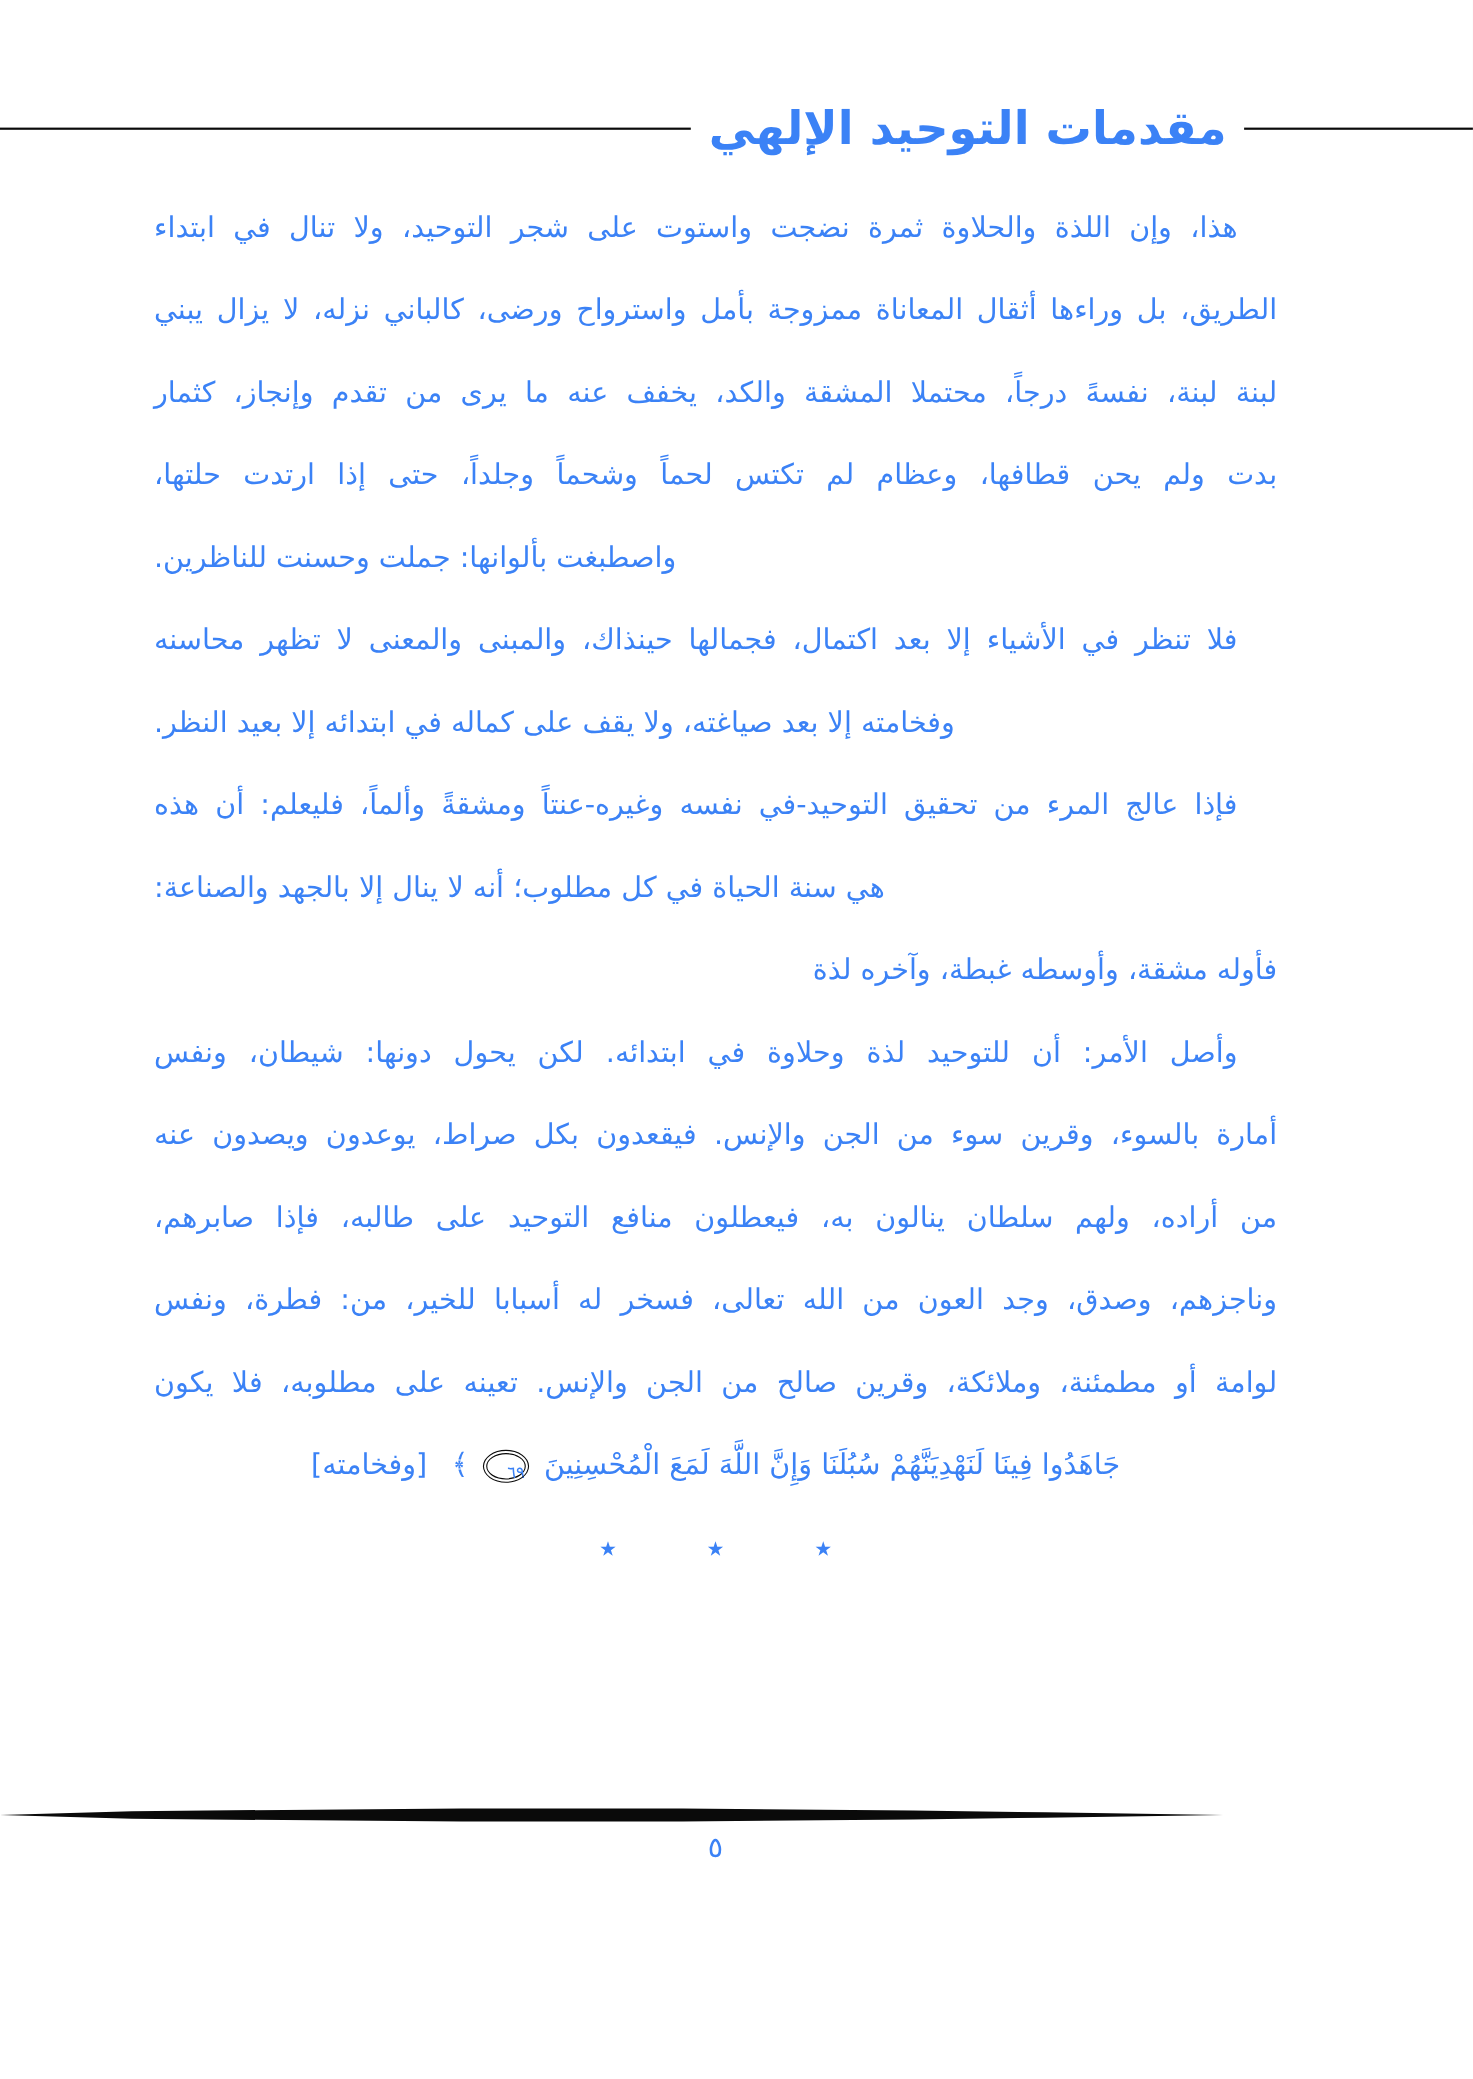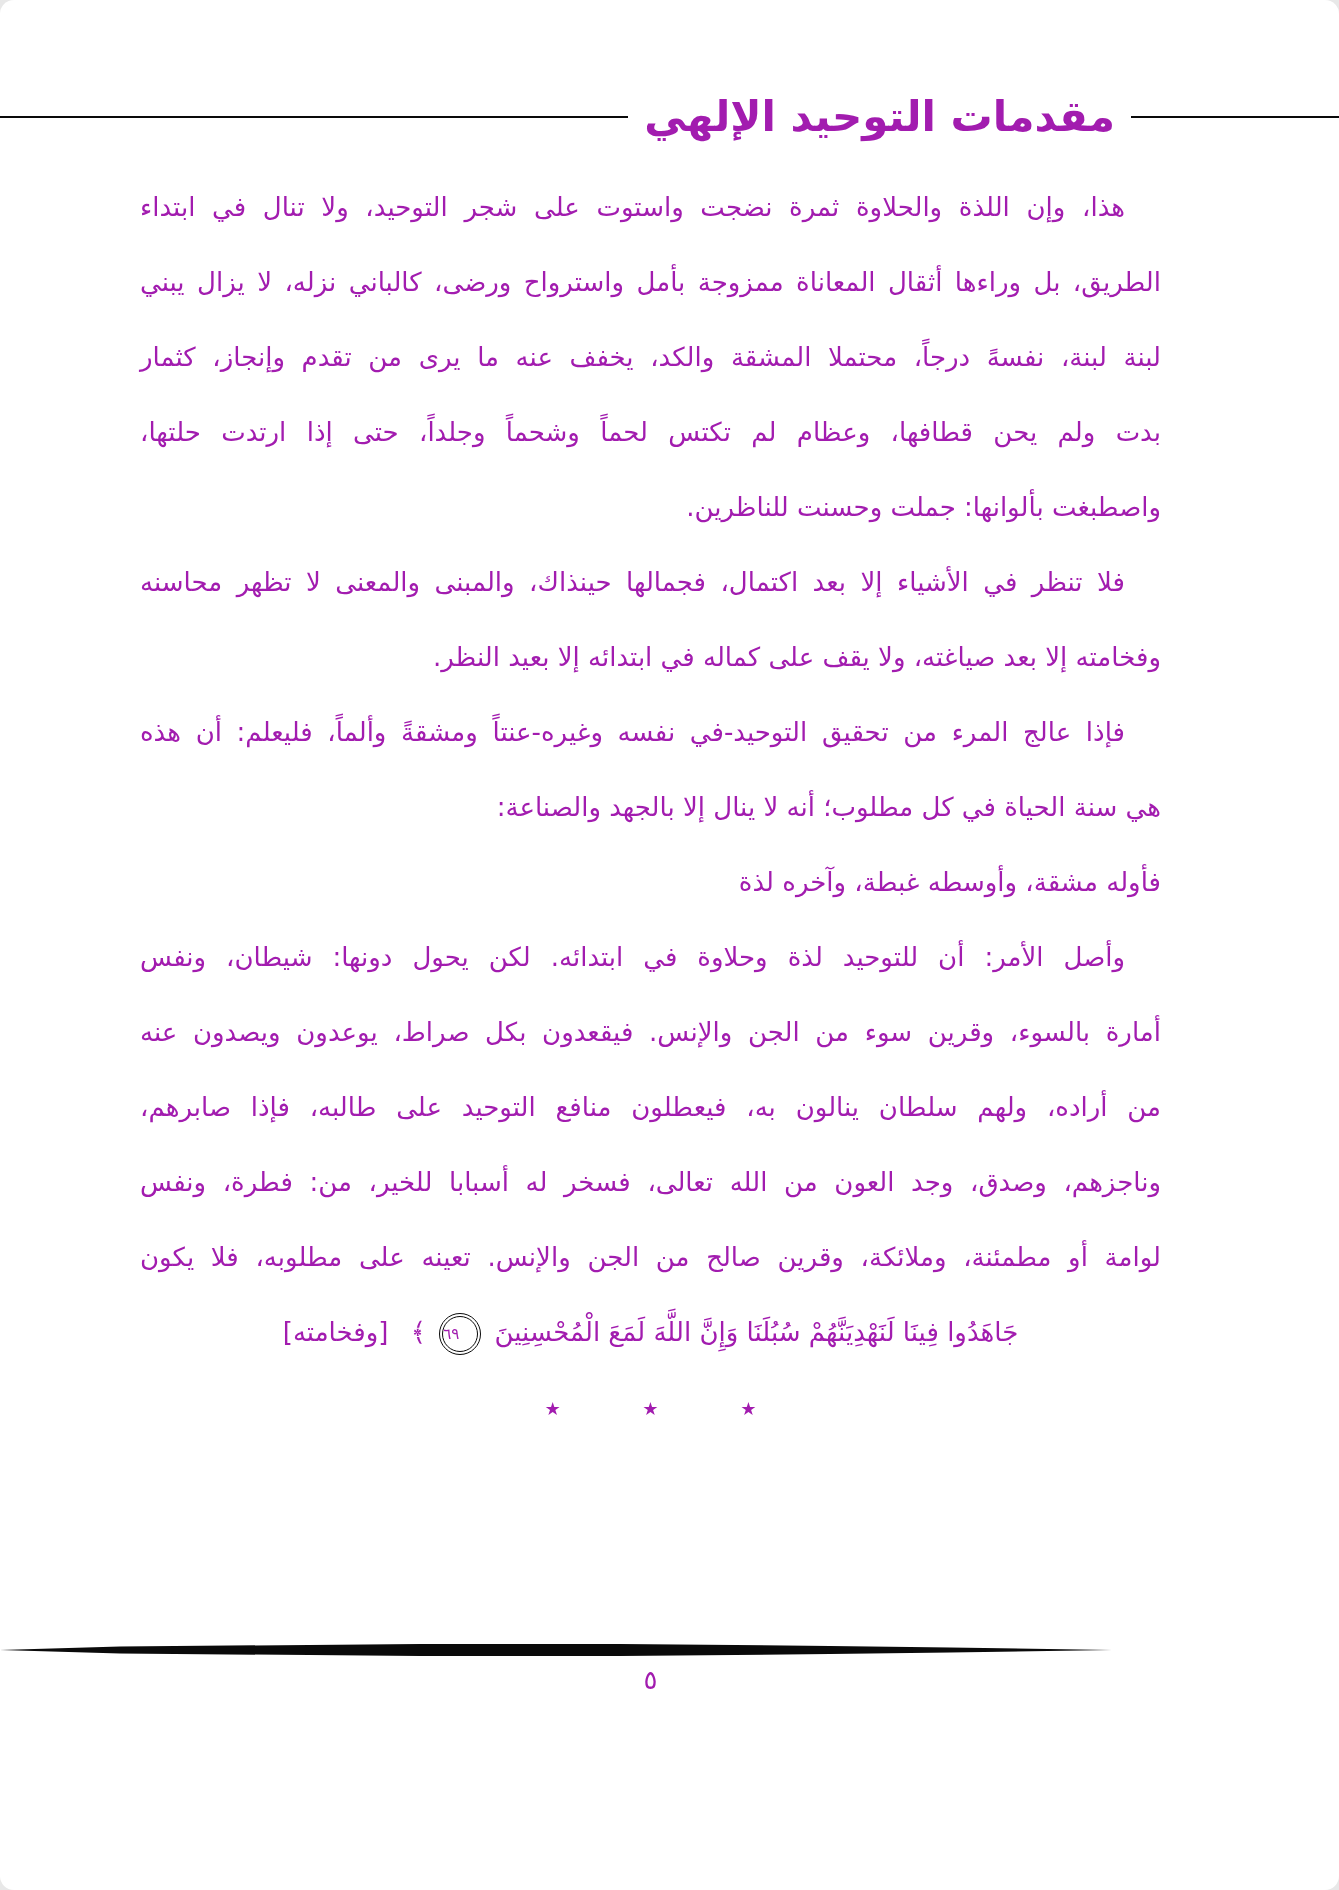--- a/index.html
+++ b/index.html
@@ -2,24 +2,23 @@
 <html lang="ar"><head>
 <meta charset="utf-8">
 <style>
   html, body { margin: 0; padding: 0; background: #e8e8e8; }
   .page {
     position: relative;
     width: 1339px;
     height: 1890px;
     margin: 0 auto;
     background: #ffffff;
-    color: #a21caf;
+    color: #3b82f6;
     font-family: "DejaVu Sans", sans-serif;
     overflow: hidden;
-    border-radius: 14px;
   }
 
   
   .header {
     position: absolute;
     top: 82px; left: 0; right: 0;
     display: flex;
     align-items: center;
   }
   .rule {
@@ -51,36 +50,36 @@
     height: 75px;
     line-height: 75px;
     white-space: nowrap;
   }
   .line.justify {
     white-space: normal;
     text-align: justify;
     text-align-last: justify;
     -moz-text-align-last: justify;
   }
-  .line.right  { text-align: right; }
+  .line.right  { text-align: left; }
   .line.center { text-align: right; }
   .line.indent { padding-right: 36px; }
 
   
   .verse-line { text-align: center; }
   .verse-rosette {
     display: inline-block;
-    width: 36px; height: 36px;
+    width: 36px; height: 24px;
     line-height: 34px;
     border: 1px solid #0a0a0a;
     outline: 1px solid #0a0a0a;
     outline-offset: 2px;
     border-radius: 50%;
     font-size: 15px;
-    text-align: left;
+    text-align: right;
     vertical-align: middle;
     margin: 0 8px;
     box-sizing: border-box;
   }
   .verse-ref { margin-right: 14px; }
 
   
   .separator {
     text-align: center;
     font-size: 30px;

